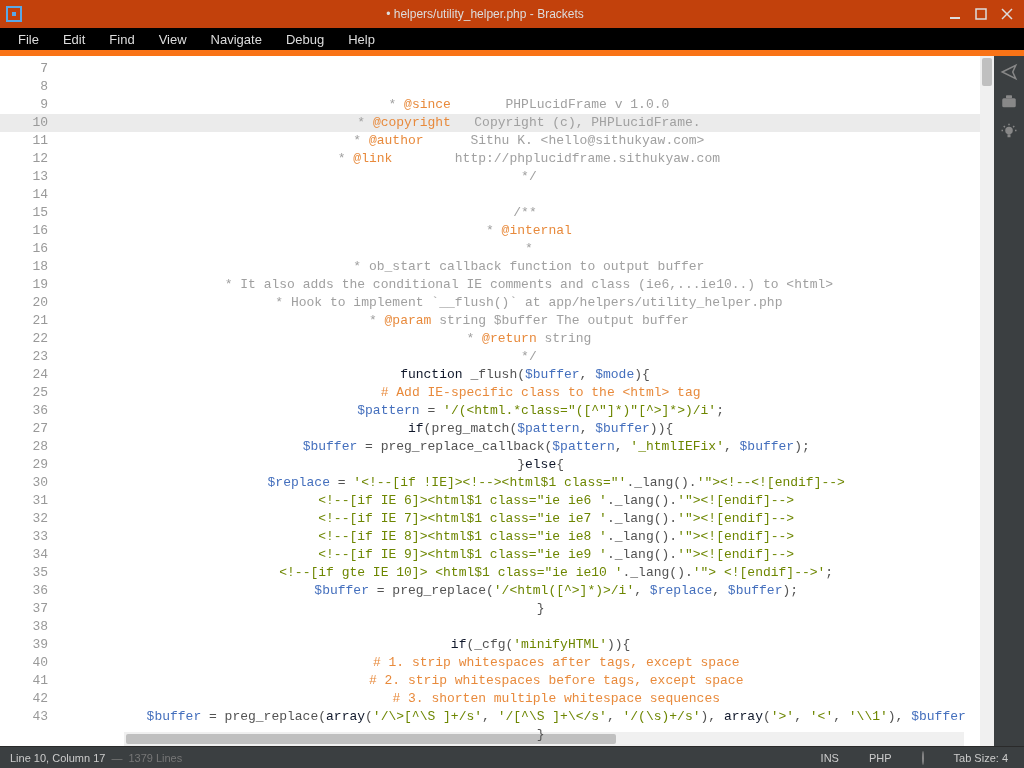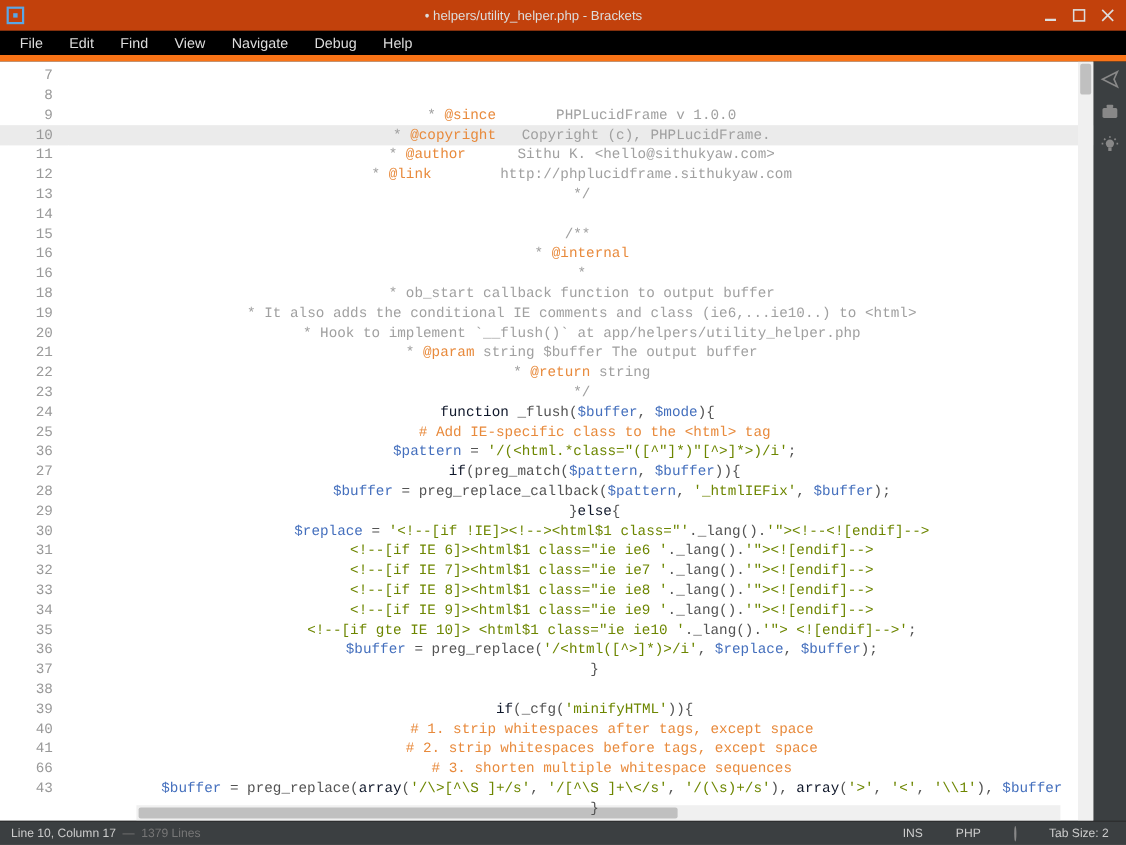--- a/index.html
+++ b/index.html
@@ -108,21 +108,21 @@
         <div>32</div>
         <div>33</div>
         <div>34</div>
         <div>35</div>
         <div>36</div>
         <div>37</div>
         <div>38</div>
         <div>39</div>
         <div>40</div>
         <div>41</div>
-        <div>66</div>
+        <div>42</div>
         <div>43</div>
       </div>
     <div class="code" id="code"><div class="hl" style="top: 58px;"></div>
       <div class="line"><span class="c-gray"> * </span><span class="c-orange">@since</span><span class="c-gray">       PHPLucidFrame v 1.0.0</span></div><div class="line"><span class="c-gray"> * </span><span class="c-orange">@copyright</span><span class="c-gray">   Copyright (c), PHPLucidFrame.</span></div><div class="line"><span class="c-gray"> * </span><span class="c-orange">@author</span><span class="c-gray">      Sithu K. &lt;hello@sithukyaw.com&gt;</span></div><div class="line"><span class="c-gray"> * </span><span class="c-orange">@link</span><span class="c-gray">        http://phplucidframe.sithukyaw.com</span></div><div class="line"><span class="c-gray"> */</span></div><div class="line"><span class="c-gray"></span></div><div class="line"><span class="c-gray">/**</span></div><div class="line"><span class="c-gray"> * </span><span class="c-orange">@internal</span></div><div class="line"><span class="c-gray"> *</span></div><div class="line"><span class="c-gray"> * ob_start callback function to output buffer</span></div><div class="line"><span class="c-gray"> * It also adds the conditional IE comments and class (ie6,...ie10..) to &lt;html&gt;</span></div><div class="line"><span class="c-gray"> * Hook to implement `__flush()` at app/helpers/utility_helper.php</span></div><div class="line"><span class="c-gray"> * </span><span class="c-orange">@param</span><span class="c-gray"> string $buffer The output buffer</span></div><div class="line"><span class="c-gray"> * </span><span class="c-orange">@return</span><span class="c-gray"> string</span></div><div class="line"><span class="c-gray"> */</span></div><div class="line"><span class="c-kw">function</span><span class="c-black"> </span><span class="c-fn">_flush</span><span class="c-black">(</span><span class="c-var">$buffer</span><span class="c-black">, </span><span class="c-var">$mode</span><span class="c-black">){</span></div><div class="line"><span class="c-black">    </span><span class="c-orange"># Add IE-specific class to the &lt;html&gt; tag</span></div><div class="line"><span class="c-black">    </span><span class="c-var">$pattern</span><span class="c-black"> = </span><span class="c-green">'/(&lt;html.*class="([^"]*)"[^&gt;]*&gt;)/i'</span><span class="c-black">;</span></div><div class="line"><span class="c-black">    </span><span class="c-kw">if</span><span class="c-black">(</span><span class="c-fn">preg_match</span><span class="c-black">(</span><span class="c-var">$pattern</span><span class="c-black">, </span><span class="c-var">$buffer</span><span class="c-black">)){</span></div><div class="line"><span class="c-black">        </span><span class="c-var">$buffer</span><span class="c-black"> = </span><span class="c-fn">preg_replace_callback</span><span class="c-black">(</span><span class="c-var">$pattern</span><span class="c-black">, </span><span class="c-green">'_htmlIEFix'</span><span class="c-black">, </span><span class="c-var">$buffer</span><span class="c-black">);</span></div><div class="line"><span class="c-black">    }</span><span class="c-kw">else</span><span class="c-black">{</span></div><div class="line"><span class="c-black">        </span><span class="c-var">$replace</span><span class="c-black"> = </span><span class="c-green">'&lt;!--[if !IE]&gt;&lt;!--&gt;&lt;html$1 class="'</span><span class="c-black">.</span><span class="c-fn">_lang</span><span class="c-black">().</span><span class="c-green">'"&gt;&lt;!--&lt;![endif]--&gt;</span></div><div class="line"><span class="c-green">        &lt;!--[if IE 6]&gt;&lt;html$1 class="ie ie6 '</span><span class="c-black">.</span><span class="c-fn">_lang</span><span class="c-black">().</span><span class="c-green">'"&gt;&lt;![endif]--&gt;</span></div><div class="line"><span class="c-green">        &lt;!--[if IE 7]&gt;&lt;html$1 class="ie ie7 '</span><span class="c-black">.</span><span class="c-fn">_lang</span><span class="c-black">().</span><span class="c-green">'"&gt;&lt;![endif]--&gt;</span></div><div class="line"><span class="c-green">        &lt;!--[if IE 8]&gt;&lt;html$1 class="ie ie8 '</span><span class="c-black">.</span><span class="c-fn">_lang</span><span class="c-black">().</span><span class="c-green">'"&gt;&lt;![endif]--&gt;</span></div><div class="line"><span class="c-green">        &lt;!--[if IE 9]&gt;&lt;html$1 class="ie ie9 '</span><span class="c-black">.</span><span class="c-fn">_lang</span><span class="c-black">().</span><span class="c-green">'"&gt;&lt;![endif]--&gt;</span></div><div class="line"><span class="c-green">        &lt;!--[if gte IE 10]&gt; &lt;html$1 class="ie ie10 '</span><span class="c-black">.</span><span class="c-fn">_lang</span><span class="c-black">().</span><span class="c-green">'"&gt; &lt;![endif]--&gt;'</span><span class="c-black">;</span></div><div class="line"><span class="c-black">        </span><span class="c-var">$buffer</span><span class="c-black"> = </span><span class="c-fn">preg_replace</span><span class="c-black">(</span><span class="c-green">'/&lt;html([^&gt;]*)&gt;/i'</span><span class="c-black">, </span><span class="c-var">$replace</span><span class="c-black">, </span><span class="c-var">$buffer</span><span class="c-black">);</span></div><div class="line"><span class="c-black">    }</span></div><div class="line"><span class="c-black"></span></div><div class="line"><span class="c-black">    </span><span class="c-kw">if</span><span class="c-black">(</span><span class="c-fn">_cfg</span><span class="c-black">(</span><span class="c-green">'minifyHTML'</span><span class="c-black">)){</span></div><div class="line"><span class="c-black">        </span><span class="c-orange"># 1. strip whitespaces after tags, except space</span></div><div class="line"><span class="c-black">        </span><span class="c-orange"># 2. strip whitespaces before tags, except space</span></div><div class="line"><span class="c-black">        </span><span class="c-orange"># 3. shorten multiple whitespace sequences</span></div><div class="line"><span class="c-black">        </span><span class="c-var">$buffer</span><span class="c-black"> = </span><span class="c-fn">preg_replace</span><span class="c-black">(</span><span class="c-kw">array</span><span class="c-black">(</span><span class="c-green">'/\&gt;[^\S ]+/s'</span><span class="c-black">, </span><span class="c-green">'/[^\S ]+\&lt;/s'</span><span class="c-black">, </span><span class="c-green">'/(\s)+/s'</span><span class="c-black">), </span><span class="c-kw">array</span><span class="c-black">(</span><span class="c-green">'&gt;'</span><span class="c-black">, </span><span class="c-green">'&lt;'</span><span class="c-black">, </span><span class="c-green">'\\1'</span><span class="c-black">), </span><span class="c-var">$buffer</span></div><div class="line"><span class="c-black">    }</span></div><div class="line"><span class="c-black"></span></div><div class="scrollbar-v"><div class="thumb"></div></div>
       <div class="scrollbar-h"><div class="thumb"></div></div>
     </div>
   </div>
   <div class="rightpanel">
     <div class="icon">
         <svg width="18" height="18" viewBox="0 0 24 24" fill="none" stroke="#888" stroke-width="2">
@@ -152,15 +152,15 @@
 <div class="statusbar">
   <div class="left">
     <span>Line 10, Column 17</span>
     <span class="dim">—</span>
     <span class="dim">1379 Lines</span>
   </div>
   <div class="right">
     <span class="cell">INS</span>
     <span class="cell">PHP</span>
     <span class="cell"><span class="circle"></span></span>
-    <span class="cell">Tab Size: 2</span>
+    <span class="cell">Tab Size: 4</span>
   </div>
 </div>
 
 </body></html>

